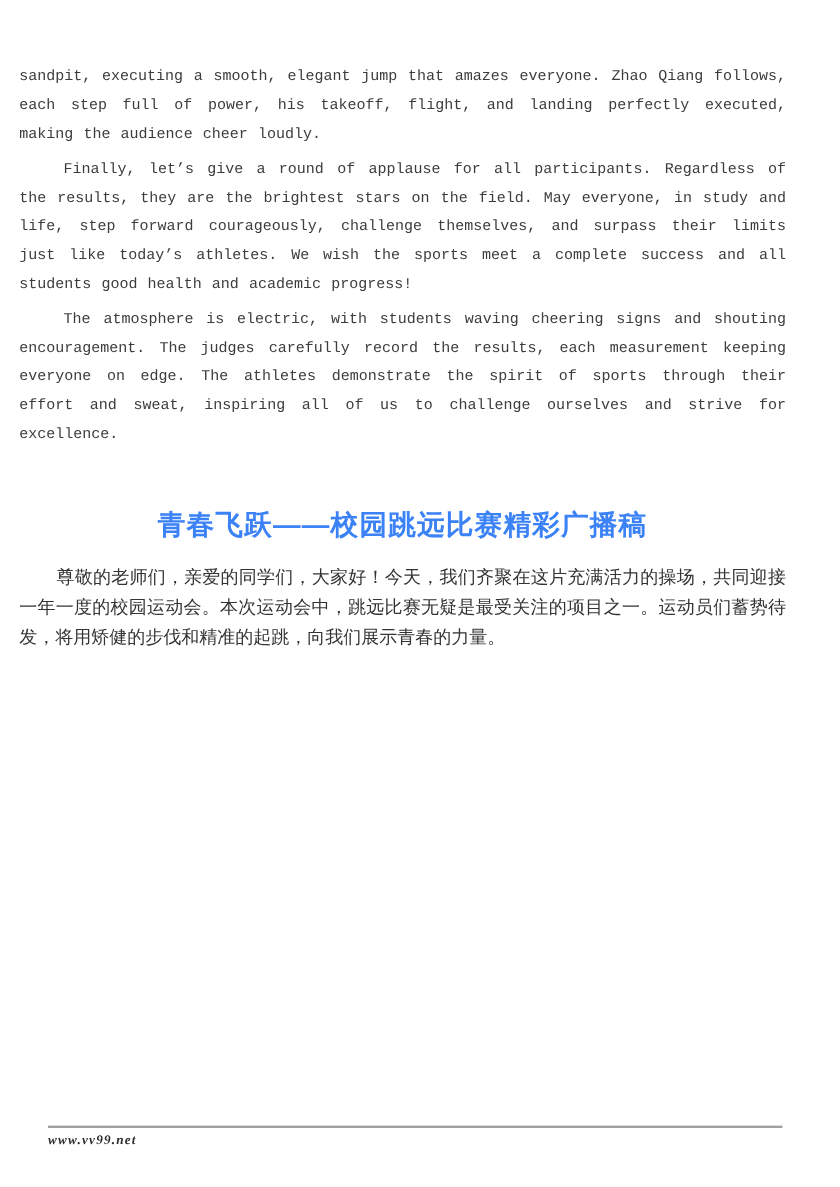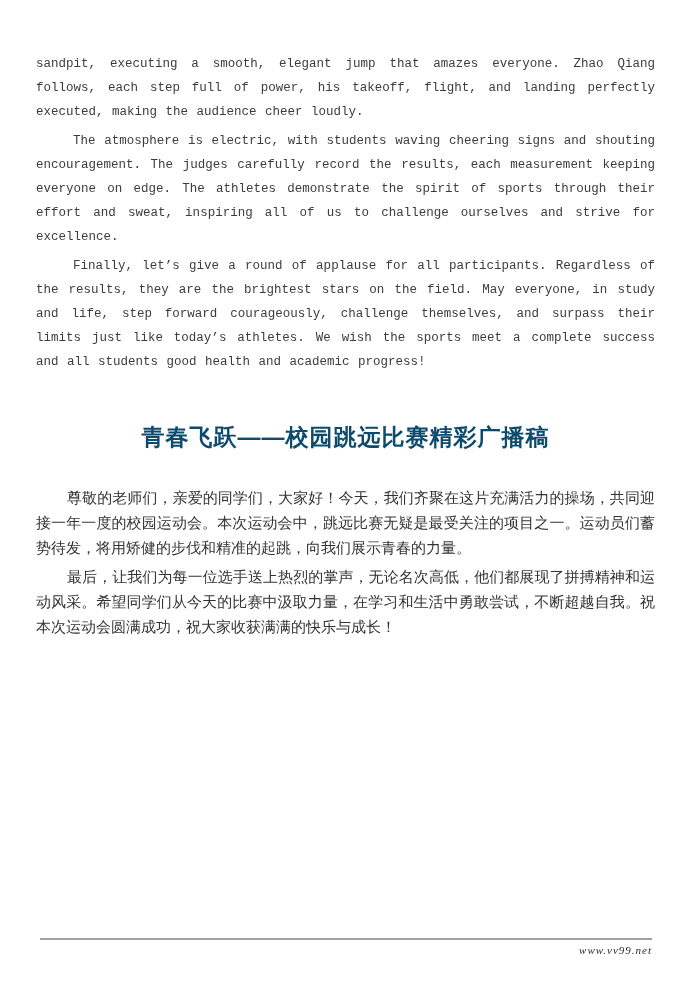--- a/index.html
+++ b/index.html
@@ -16,48 +16,48 @@
   }
   .page {
     position: relative;
     width: 700px;
     height: 989px;
     background: #ffffff;
   }
   .content {
     position: relative;
     z-index: 2;
-    padding: 52px 45px 0 36px;
+    padding: 52px 45px 0 16px;
   }
   
   .english p {
     font-family: "Liberation Mono", "DejaVu Sans Mono", monospace;
     font-size: 12.5px;
     line-height: 24px;
     color: #3c3c3c;
     text-align: justify;
     margin: 0 0 5px 0;
     word-spacing: 1px;
   }
   .english p.indent {
     text-indent: 37px;
   }
   
   .cn-title {
     font-family: "Liberation Sans", "DejaVu Sans", sans-serif;
     font-weight: bold;
     font-size: 23px;
     line-height: 30px;
-    color: #0c4a6e;
+    color: #3b82f6;
     text-align: center;
     margin: 48px 0 0 0;
     letter-spacing: 1px;
   }
   .chinese {
-    margin-top: 34px;
+    margin-top: 18px;
   }
   .chinese p {
     font-family: "Liberation Serif", serif;
     font-size: 15px;
     line-height: 25px;
     color: #333333;
     text-align: justify;
     text-indent: 31px;
     margin: 0 0 4px 0;
   }
@@ -82,49 +82,48 @@
     left: 40px;
     right: 48px;
     top: 938px;
   }
   .footer-rule {
     border: 0;
     border-top: 2px solid #a0a0a0;
     margin: 0;
   }
   .footer-url {
-    text-align: right;
+    text-align: left;
     font-family: "Liberation Serif", serif;
     font-style: italic;
-    font-weight: normal;
+    font-weight: bold;
     font-size: 11px;
     color: #2e2e2e;
     margin-top: 4px;
     letter-spacing: 1px;
   }
 </style>
 </head>
 <body>
 
 <div class="page">
 
 
   <div class="content">
 
     <section class="english">
       <p>sandpit, executing a smooth, elegant jump that amazes everyone. Zhao Qiang follows, each step full of power, his takeoff, flight, and landing perfectly executed, making the audience cheer loudly.</p>
+      <p class="indent">Finally, let’s give a round of applause for all participants. Regardless of the results, they are the brightest stars on the field. May everyone, in study and life, step forward courageously, challenge themselves, and surpass their limits just like today’s athletes. We wish the sports meet a complete success and all students good health and academic progress!</p>
       <p class="indent">The atmosphere is electric, with students waving cheering signs and shouting encouragement. The judges carefully record the results, each measurement keeping everyone on edge. The athletes demonstrate the spirit of sports through their effort and sweat, inspiring all of us to challenge ourselves and strive for excellence.</p>
-      <p class="indent">Finally, let’s give a round of applause for all participants. Regardless of the results, they are the brightest stars on the field. May everyone, in study and life, step forward courageously, challenge themselves, and surpass their limits just like today’s athletes. We wish the sports meet a complete success and all students good health and academic progress!</p>
     </section>
 
     <h1 class="cn-title">青春飞跃——校园跳远比赛精彩广播稿</h1>
 
     <section class="chinese">
       <p>尊敬的老师们，亲爱的同学们，大家好！今天，我们齐聚在这片充满活力的操场，共同迎接一年一度的校园运动会。本次运动会中，跳远比赛无疑是最受关注的项目之一。运动员们蓄势待发，将用矫健的步伐和精准的起跳，向我们展示青春的力量。</p>
-      <p>最后，让我们为每一位选手送上热烈的掌声，无论名次高低，他们都展现了拼搏精神和运动风采。希望同学们从今天的比赛中汲取力量，在学习和生活中勇敢尝试，不断超越自我。祝本次运动会圆满成功，祝大家收获满满的快乐与成长！</p>
     </section>
 
   </div>
 
   <div class="footer">
     <hr class="footer-rule">
     <div class="footer-url">www.vv99.net</div>
   </div>
 
 </div>

